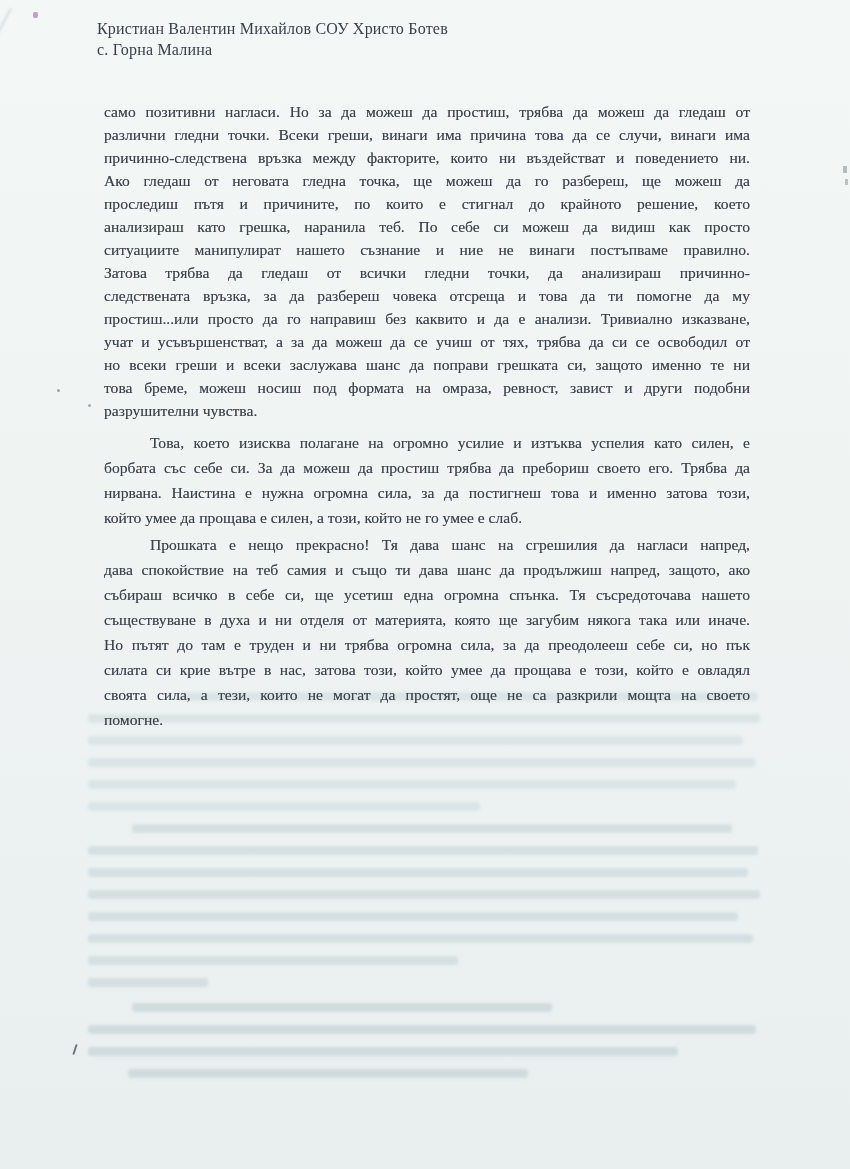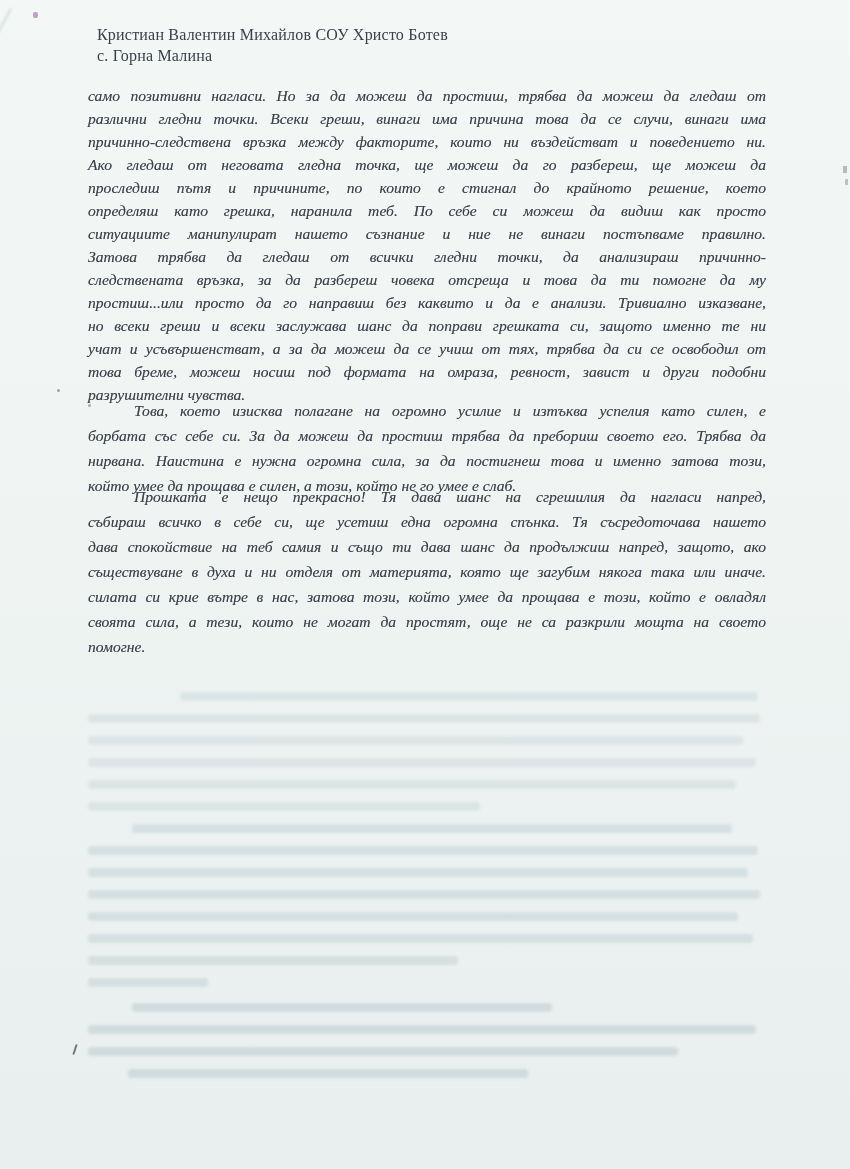--- a/index.html
+++ b/index.html
@@ -5,30 +5,30 @@
   html,body { margin:0; padding:0; background:#dfe3e2; }
   .page {
     position:relative;
     width:850px; height:1169px;
     margin:0 auto;
     background:linear-gradient(180deg,#f3f7f6 0%, #eff4f3 45%, #ebf1f0 80%, #e9efee 100%);
     overflow:hidden;
     font-family:"Liberation Serif", serif;
   }
   .header {
-    position:absolute; left:97px; top:24px; z-index:2;
+    position:absolute; left:97px; top:18px; z-index:2;
     font-size:16px; line-height:21px; color:#39404a;
     letter-spacing:0.2px;
   }
   .essay {
     position:absolute; left:88px; top:84px; width:678px; z-index:2;
     font-size:15.6px; color:#3d434d;
     text-shadow:0 0 0.5px rgba(61,67,77,0.55);
   }
-  .para { margin:0;font-style:italic; }
+  .para { margin:16px; }
   .para.p1 .line { line-height:23px; }
   .para.p2 { margin-top:-8px; }
   .para.p3 { margin-top:-14px; }
   .para.p2 .line, .para.p3 .line { line-height:25px; }
   .line { text-align:justify; text-align-last:justify; }
   .line.last { text-align-last:left; }
   .line.first { padding-left:46px; }
   
   .ghost { position:absolute; left:88px; top:692px; width:678px; z-index:1; }
   .gl {
@@ -61,43 +61,44 @@
     <div>с. Горна Малина</div>
   </div>
 
   <div class="essay">
     <div class="para p1">
       <div class="line">само позитивни нагласи. Но за да можеш да простиш, трябва да можеш да гледаш от</div>
       <div class="line">различни гледни точки. Всеки греши, винаги има причина това да се случи, винаги има</div>
       <div class="line">причинно-следствена връзка между факторите, които ни въздействат и поведението ни.</div>
       <div class="line">Ако гледаш от неговата гледна точка, ще можеш да го разбереш, ще можеш да</div>
       <div class="line">проследиш пътя и причините, по които е стигнал до крайното решение, което</div>
-      <div class="line">определяш като грешка, наранила теб. По себе си можеш да видиш как просто</div>
+      <div class="line">анализираш като грешка, наранила теб. По себе си можеш да видиш как просто</div>
       <div class="line">ситуациите манипулират нашето съзнание и ние не винаги постъпваме правилно.</div>
       <div class="line">Затова трябва да гледаш от всички гледни точки, да анализираш причинно-</div>
       <div class="line">следствената връзка, за да разбереш човека отсреща и това да ти помогне да му</div>
       <div class="line">простиш...или просто да го направиш без каквито и да е анализи. Тривиално изказване,</div>
+      <div class="line">учат и усъвършенстват, а за да можеш да се учиш от тях, трябва да си се освободил от</div>
       <div class="line">но всеки греши и всеки заслужава шанс да поправи грешката си, защото именно те ни</div>
-      <div class="line">учат и усъвършенстват, а за да можеш да се учиш от тях, трябва да си се освободил от</div>
       <div class="line">това бреме, можеш носиш под формата на омраза, ревност, завист и други подобни</div>
       <div class="line last">разрушителни чувства.</div>
     </div>
 
     <div class="para p2">
       <div class="line first">Това, което изисква полагане на огромно усилие и изтъква успелия като силен, е</div>
       <div class="line">борбата със себе си. За да можеш да простиш трябва да пребориш своето его. Трябва да</div>
       <div class="line">нирвана. Наистина е нужна огромна сила, за да постигнеш това и именно затова този,</div>
       <div class="line last">който умее да прощава е силен, а този, който не го умее е слаб.</div>
     </div>
 
     <div class="para p3">
       <div class="line first">Прошката е нещо прекрасно! Тя дава шанс на сгрешилия да нагласи напред,</div>
+      <div class="line">дава спокойствие на теб самия и също ти дава шанс да продължиш напред, защото, ако</div>
       <div class="line">събираш всичко в себе си, ще усетиш една огромна спънка. Тя съсредоточава нашето</div>
-      <div class="line">дава спокойствие на теб самия и също ти дава шанс да продължиш напред, защото, ако</div>
       <div class="line">съществуване в духа и ни отделя от материята, която ще загубим някога така или иначе.</div>
+      <div class="line">Но пътят до там е труден и ни трябва огромна сила, за да преодолееш себе си, но пък</div>
       <div class="line">силата си крие вътре в нас, затова този, който умее да прощава е този, който е овладял</div>
       <div class="line">своята сила, а тези, които не могат да простят, още не са разкрили мощта на своето</div>
       <div class="line last">помогне.</div>
     </div>
   </div>
 
   <div class="ghost">
     <div class="ga">
       <div class="gl" style="margin-left:92px;width:578px"></div>
       <div class="gl" style="width:672px"></div>

